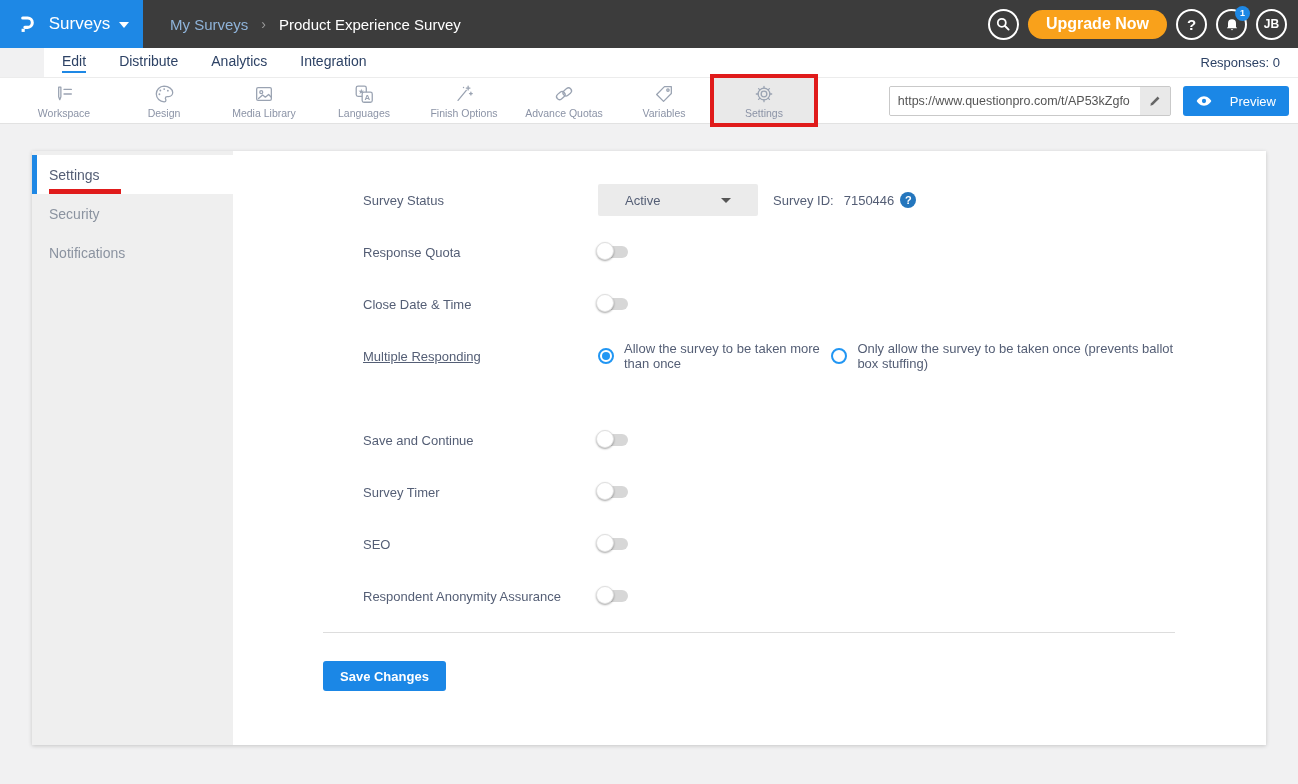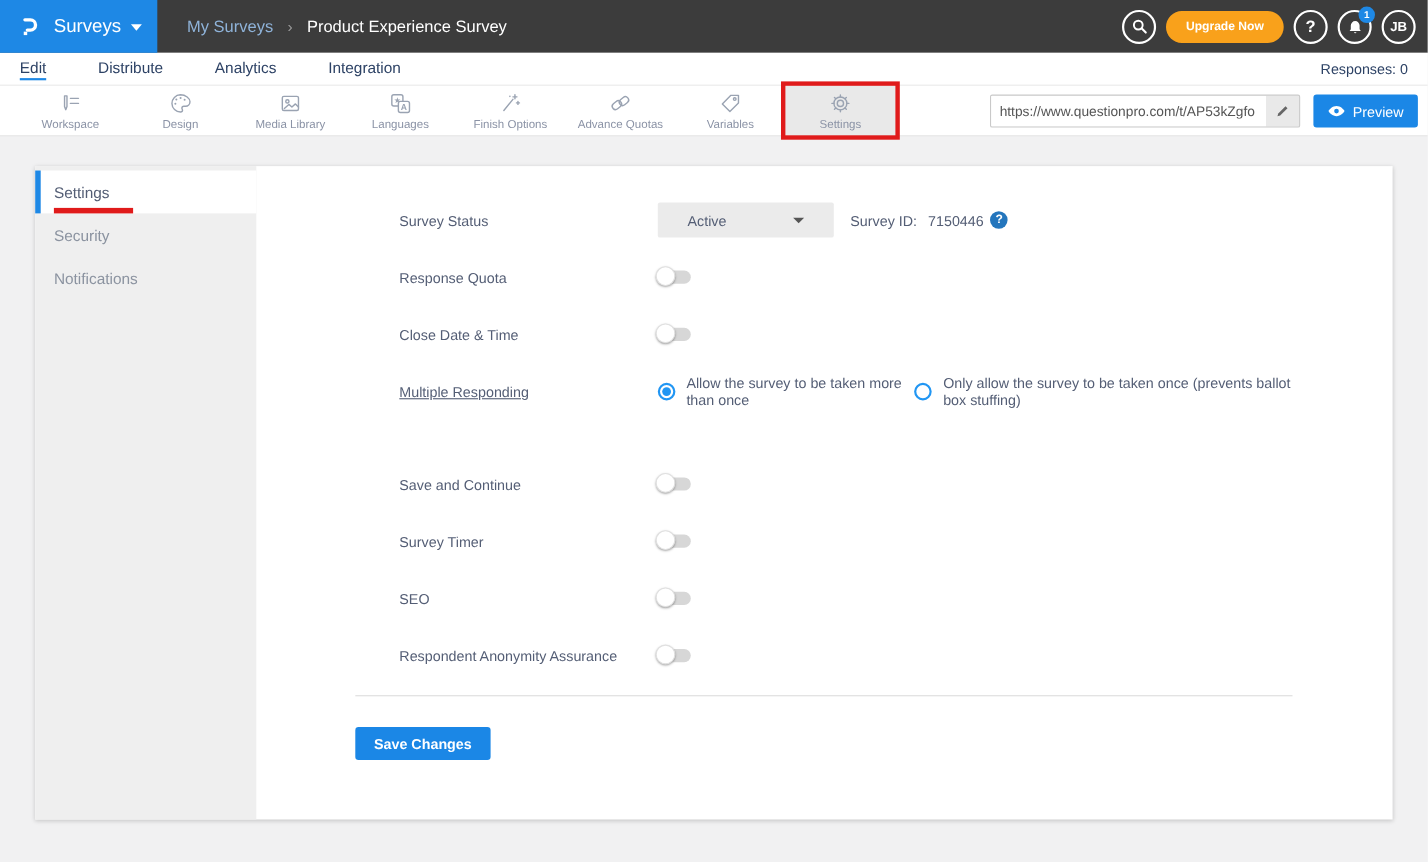--- a/index.html
+++ b/index.html
@@ -10,40 +10,40 @@
   .topbar { height: 48px; background: #3c3c3c; display: flex; align-items: center; color: #fff; }
   .brand { width: 143px; height: 48px; background: #1e88e5; display: flex; align-items: center; justify-content: center; gap: 9px; cursor: pointer; flex-shrink: 0; }
   .brand-label { font-size: 17px; color: #fff; }
   .caret-down { width: 0; height: 0; border-left: 5px solid transparent; border-right: 5px solid transparent; border-top: 6px solid #fff; margin-top: 2px; }
   .crumbs { display: flex; align-items: center; gap: 13px; margin-left: 27px; font-size: 15px; }
   .crumb-parent { color: #8fb3d9; cursor: pointer; }
   .crumb-sep { color: #9a9a9a; font-size: 14px; }
   .crumb-current { color: #ffffff; }
   .top-actions { margin-left: auto; display: flex; align-items: center; gap: 9px; padding-right: 11px; }
   .icon-btn { width: 31px; height: 31px; border-radius: 50%; border: 2px solid #fff; background: transparent; color: #fff; font-weight: bold; font-size: 15px; display: flex; align-items: center; justify-content: center; position: relative; cursor: pointer; flex-shrink: 0; }
-  .upgrade-btn { background: #f9a11b; color: #fff; border: none; border-radius: 15px; height: 29px; padding: 0 18px; font-size: 11px; font-weight: bold; cursor: pointer; }
+  .upgrade-btn { background: #f9a11b; color: #fff; border: none; border-radius: 15px; height: 29px; padding: 0 18px; font-size: 16px; font-weight: bold; cursor: pointer; }
   .badge { position: absolute; top: -5px; right: -5px; background: #1e88e5; min-width: 15px; height: 15px; border-radius: 8px; font-size: 9px; font-weight: bold; display: flex; align-items: center; justify-content: center; border: none; }
   .avatar-label { font-size: 12px; font-weight: bold; }
 
   
-  .subnav { height: 29px; background: #fff; display: flex; align-items: center; padding: 0 18px 0 18px; gap: 47px; }
+  .subnav { height: 29px; background: #fff; display: flex; align-items: center; padding: 0 18px 0 18px; gap: 33px; margin-left: 44px; }
   .subnav-item { font-size: 14px; color: #2d4265; cursor: pointer; padding-bottom: 2px; border-bottom: 2px solid transparent; }
   .subnav-item.active { border-bottom-color: #1e88e5; }
   .responses { margin-left: auto; font-size: 13px; color: #2d4265; }
 
   
   .toolbar { height: 47px; background: #fff; border-top: 1px solid #ececec; border-bottom: 1px solid #e2e2e2; display: flex; align-items: stretch; padding-left: 14px; position: relative; }
   .tool { width: 100px; display: flex; flex-direction: column; align-items: center; justify-content: center; gap: 2px; cursor: pointer; }
   .tool svg { display: block; }
   .tool-label { font-size: 10.5px; color: #8b93a6; white-space: nowrap; }
   .tool.active { background: #e9e9e9; box-shadow: 0 0 0 4px #e01b1b; z-index: 3; }
   .url-group { margin-left: auto; margin-top: 8px; height: 30px; display: flex; align-items: stretch; border: 1px solid #c9c9c9; border-radius: 2px; background: #e9e9e9; overflow: hidden; }
   .url-input { width: 250px; border: none; outline: none; padding: 0 8px; font-size: 12.5px; color: #555; background: #fff; font-family: "Liberation Sans", sans-serif; }
   .url-edit { width: 30px; display: flex; align-items: center; justify-content: center; cursor: pointer; background: #e9e9e9; }
-  .preview-btn { margin: 8px 9px 0 12px; height: 30px; background: #1b87e6; color: #fff; border: none; border-radius: 3px; font-size: 13px; display: flex; align-items: center; gap: 7px; padding: 0 13px; cursor: pointer; font-family: "Liberation Sans", sans-serif; }
+  .preview-btn { margin: 8px 9px 0 12px; height: 30px; background: #1b87e6; color: #fff; border: none; border-radius: 3px; font-size: 13px; display: flex; align-items: center; gap: 18px; padding: 0 13px; cursor: pointer; font-family: "Liberation Sans", sans-serif; }
 
   
   .content { padding: 27px 32px 0 32px; }
   .card { background: #fff; width: 1234px; height: 594px; box-shadow: 0 1px 4px rgba(0,0,0,.18); display: flex; }
   .sidebar { width: 201px; background: #efefef; flex-shrink: 0; padding-top: 4px; }
   .side-item { height: 39px; display: flex; align-items: center; padding-left: 17px; font-size: 14px; color: #8b93a0; cursor: pointer; position: relative; }
   .side-item.active { background: #fff; border-left: 5px solid #1e88e5; padding-left: 12px; color: #545e75; }
   .red-underline { position: absolute; left: 12px; bottom: 0px; width: 72px; height: 5px; background: #e01b1b; }
 
   

